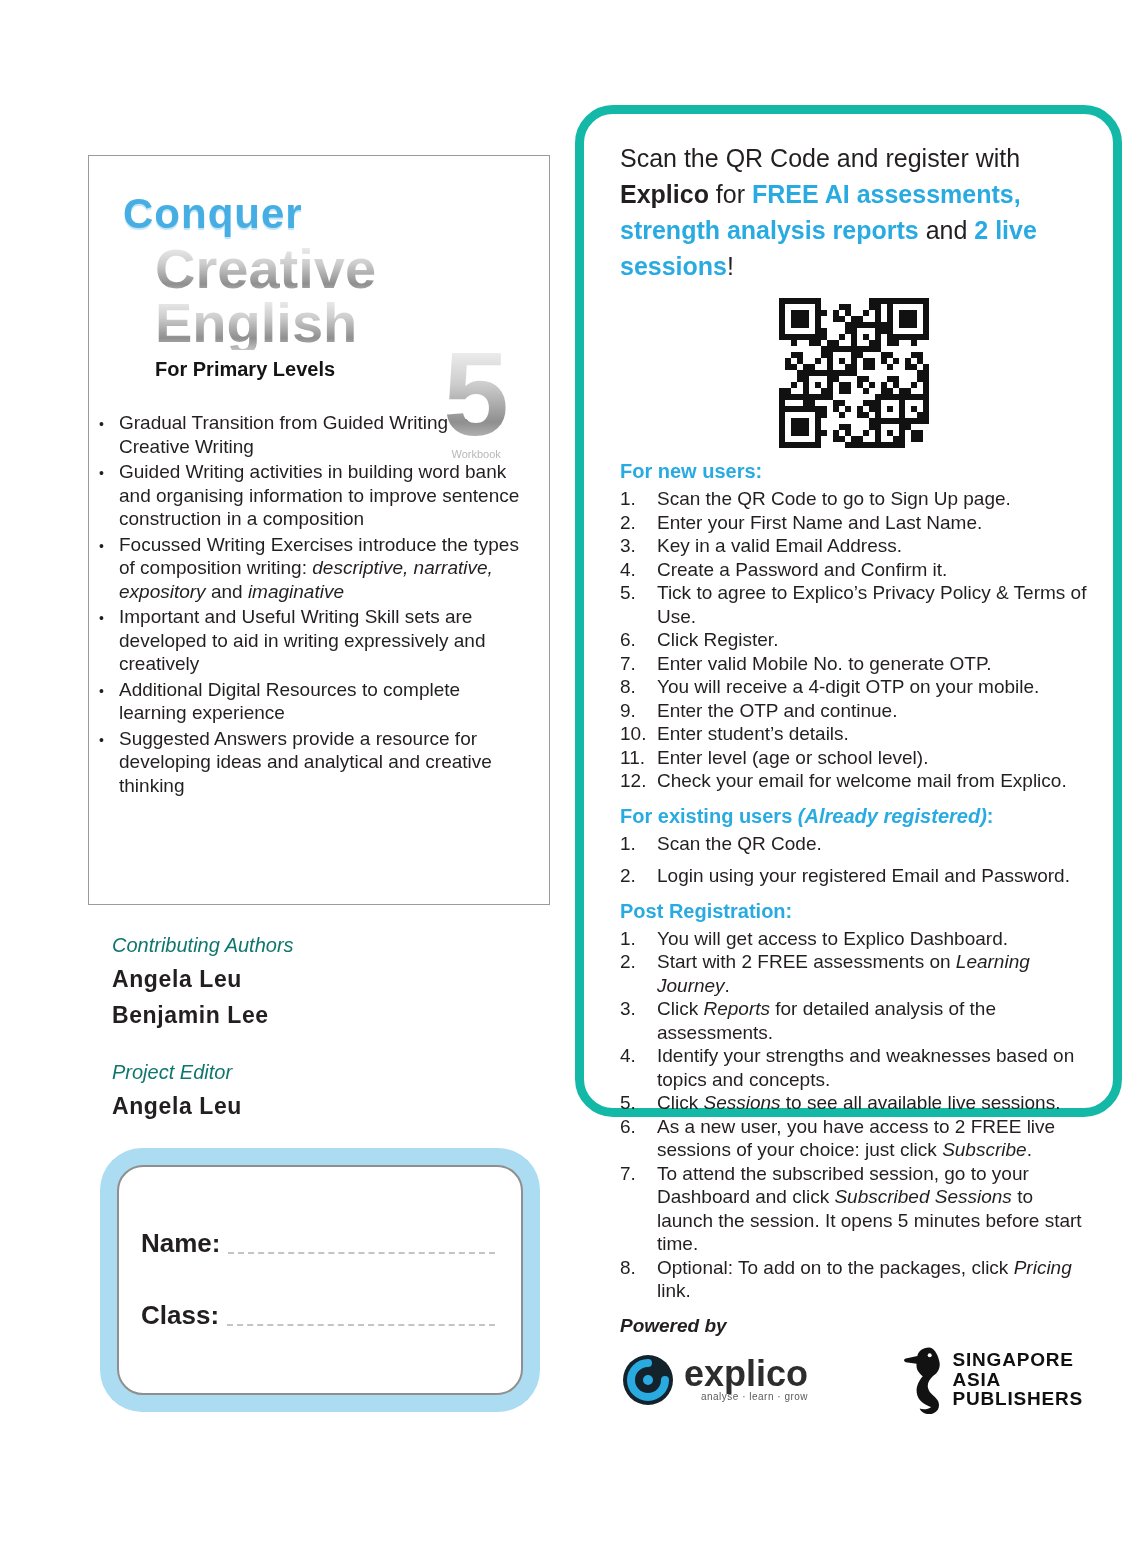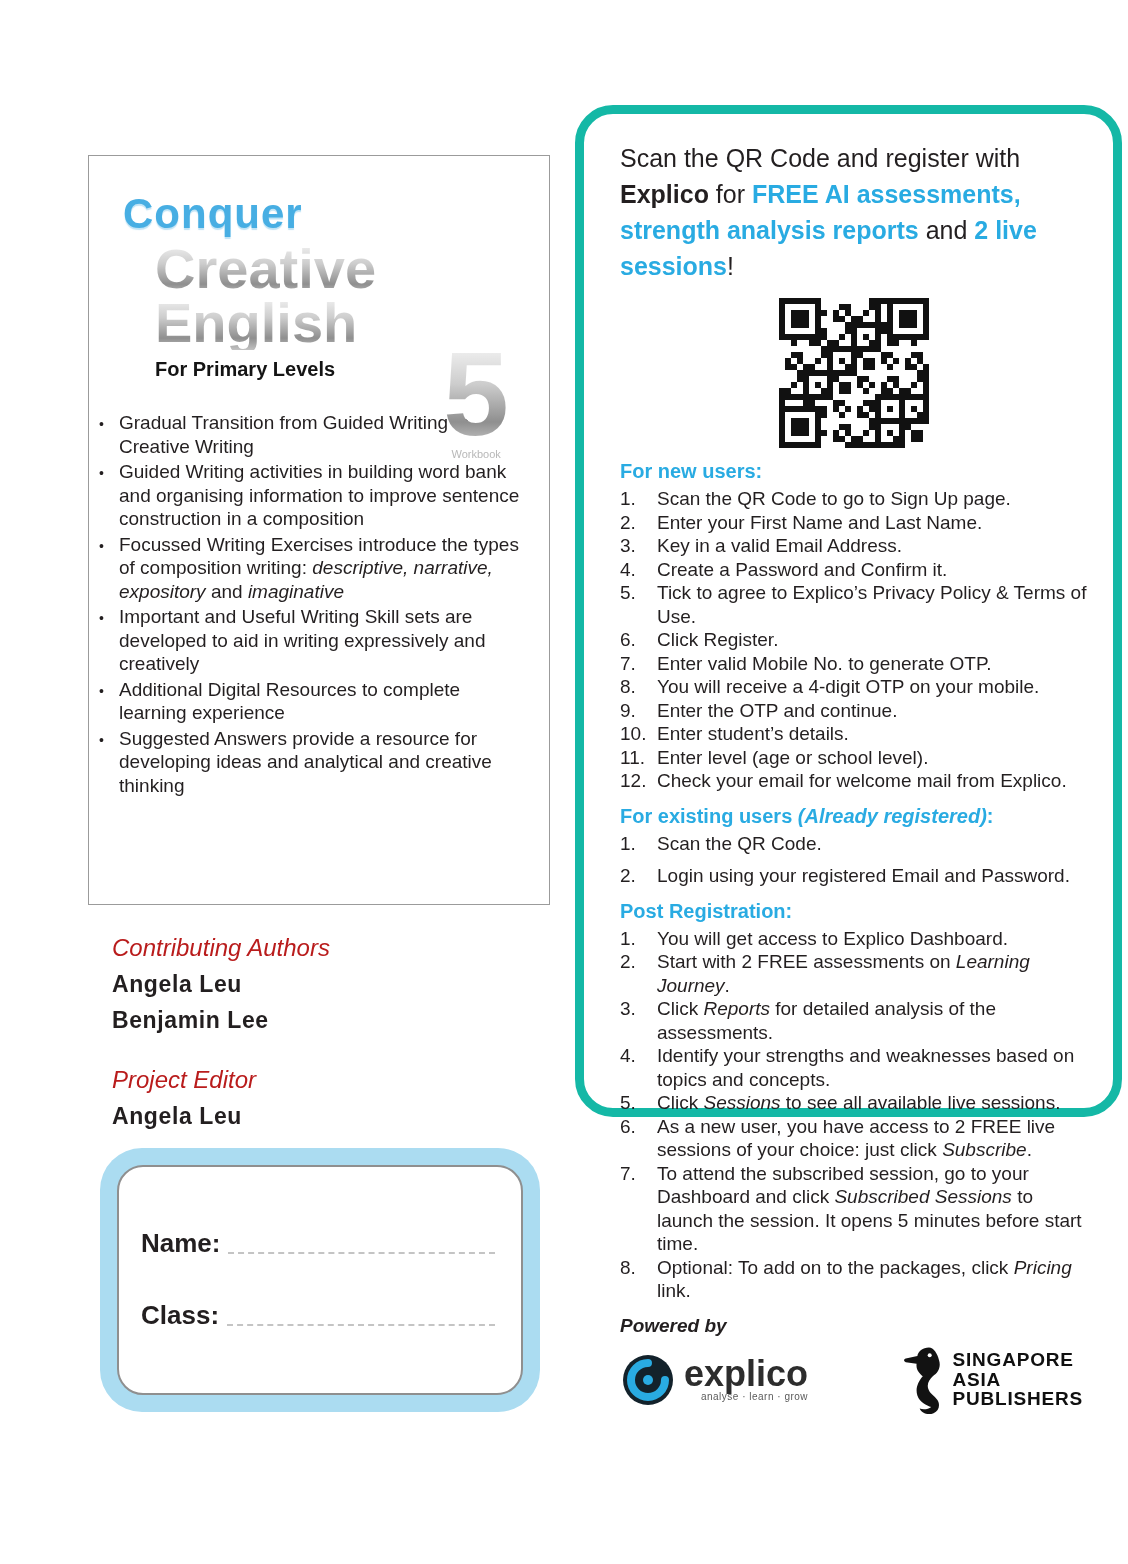--- a/index.html
+++ b/index.html
@@ -20,21 +20,21 @@
   .level{position:absolute;top:188px;right:40px;text-align:center;}
   .level-num{font-size:118px;line-height:100px;font-weight:bold;}
   .level-cap{font-size:11px;color:#b8b8b8;margin-top:4px;text-align:center;}
   .features{margin-top:30px;font-size:19px;line-height:23.5px;}
   .features .li{display:flex;margin-bottom:2px;}
   .features .dot{flex:0 0 20px;font-size:14px;padding-top:2px;}
   .features .body{flex:1;}
 
   
   .credits{position:absolute;left:112px;top:934px;}
-  .role{font-size:24px;font-style:italic;color:#b91c1c;}
+  .role{font-size:20px;font-style:italic;color:#0f766e;}
   .author{font-size:23px;font-weight:bold;margin-top:9px;letter-spacing:.6px;}
   .role2{margin-top:32px;}
 
   
   .namebox{position:absolute;left:100px;top:1148px;width:440px;height:264px;
            background:#ABDCF1;border-radius:42px;padding:17px;box-sizing:border-box;}
   .namebox-inner{height:100%;box-sizing:border-box;background:#fff;
                  border:2.5px solid #8f8f8f;border-radius:26px;padding:56px 26px 0 22px;}
   .field{display:flex;align-items:flex-end;margin-bottom:36px;height:36px;}
   .flabel{font-size:26px;font-weight:bold;text-align:right;}

